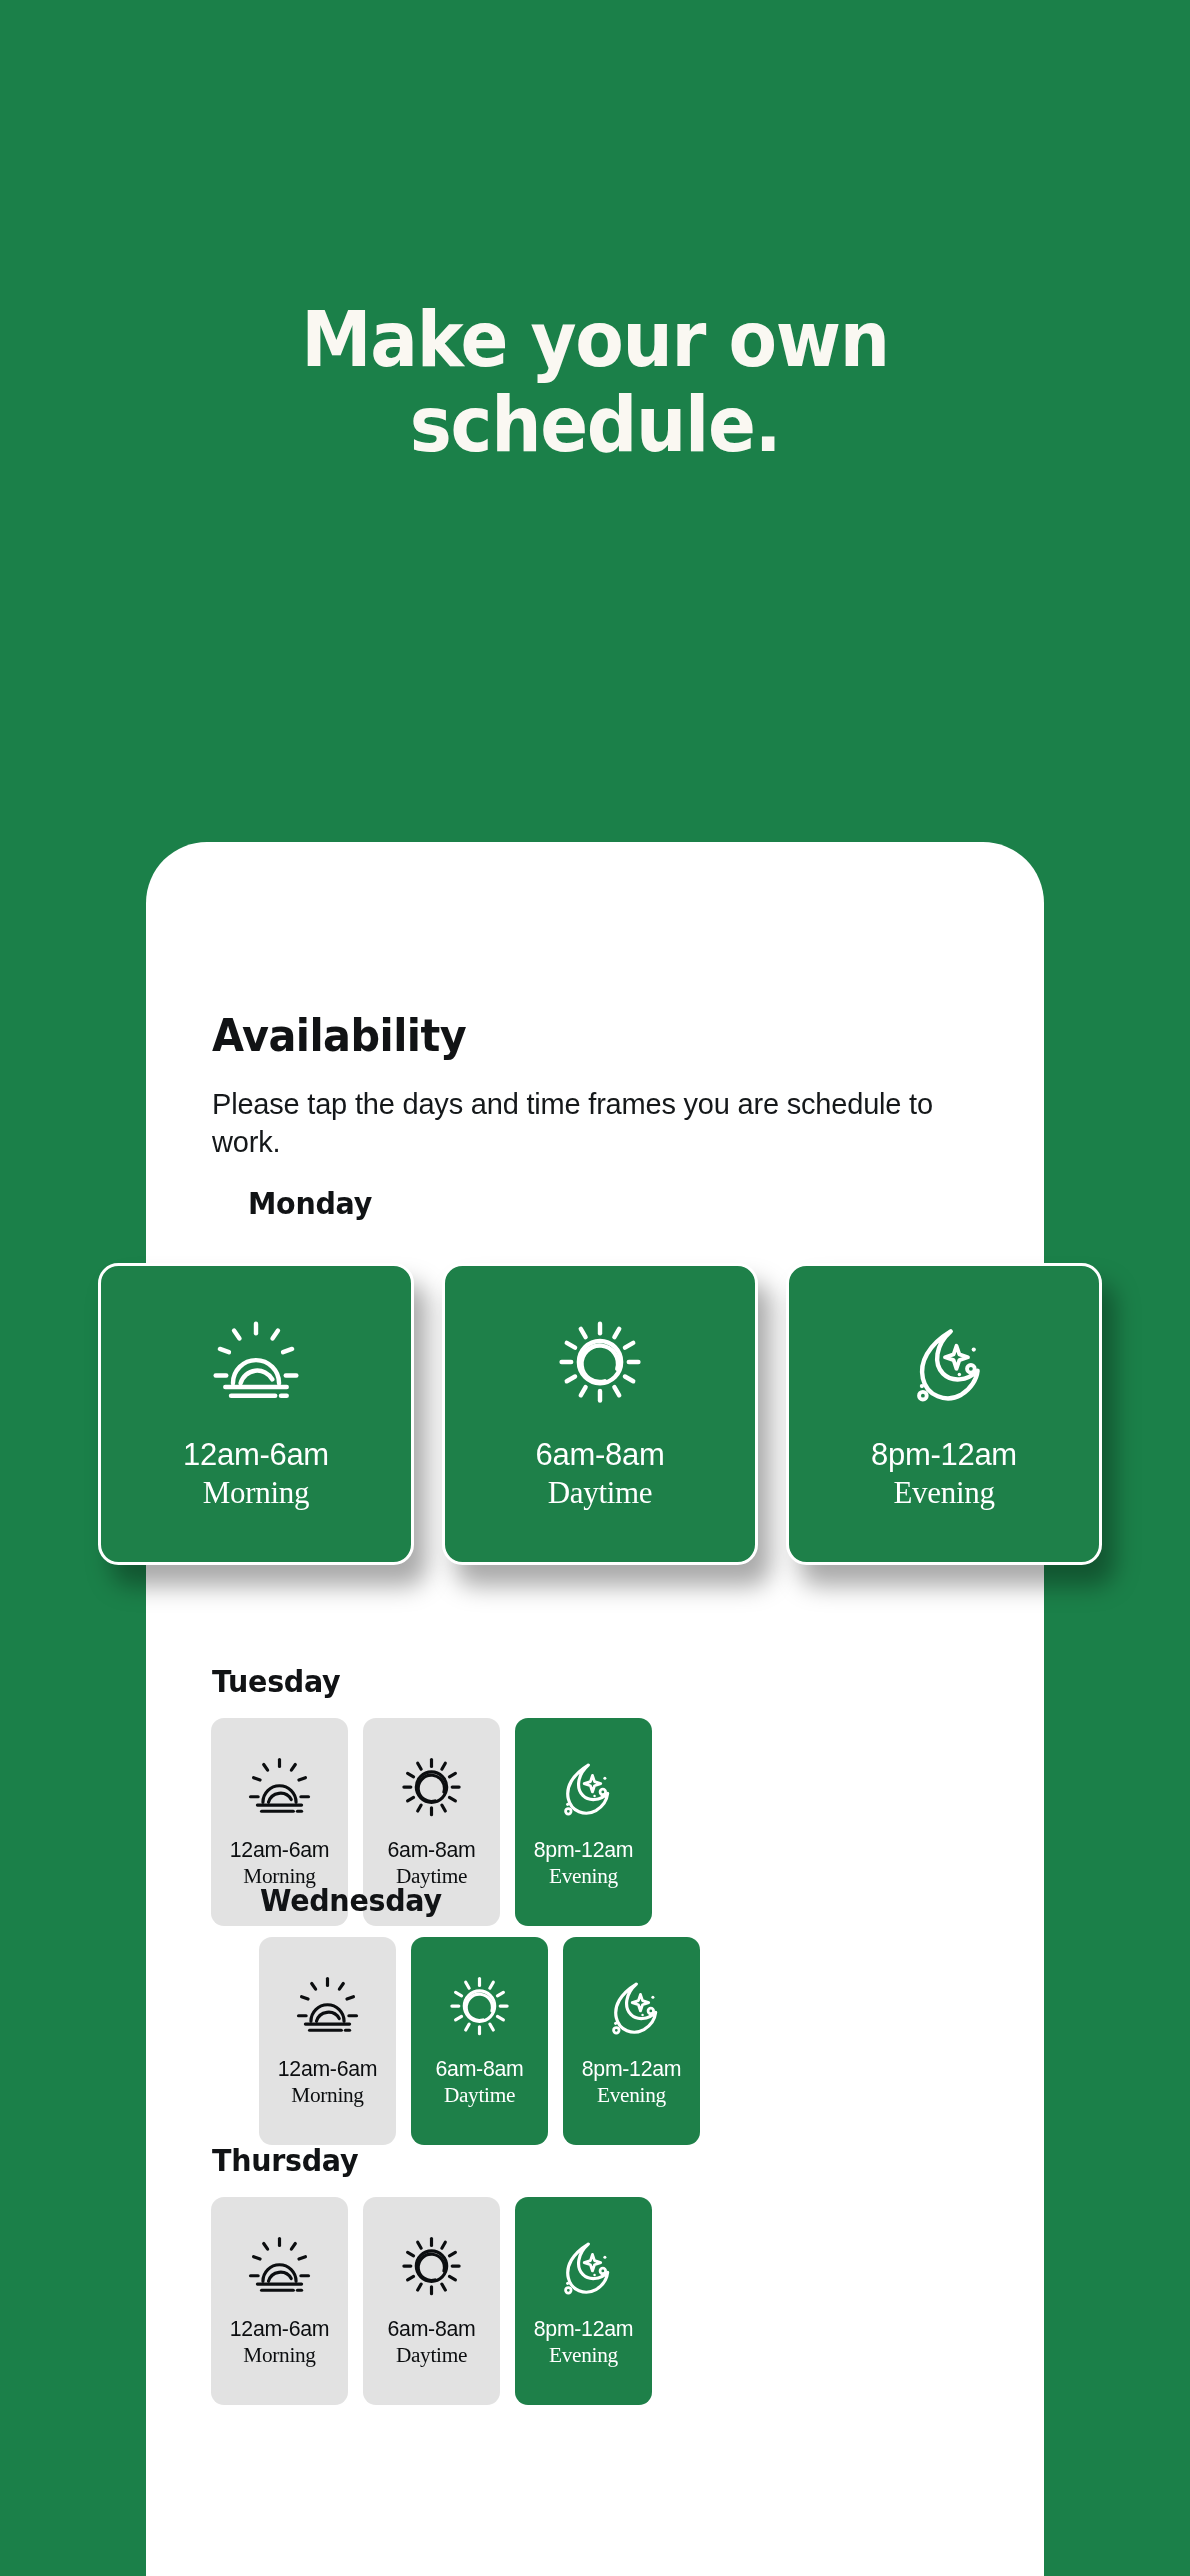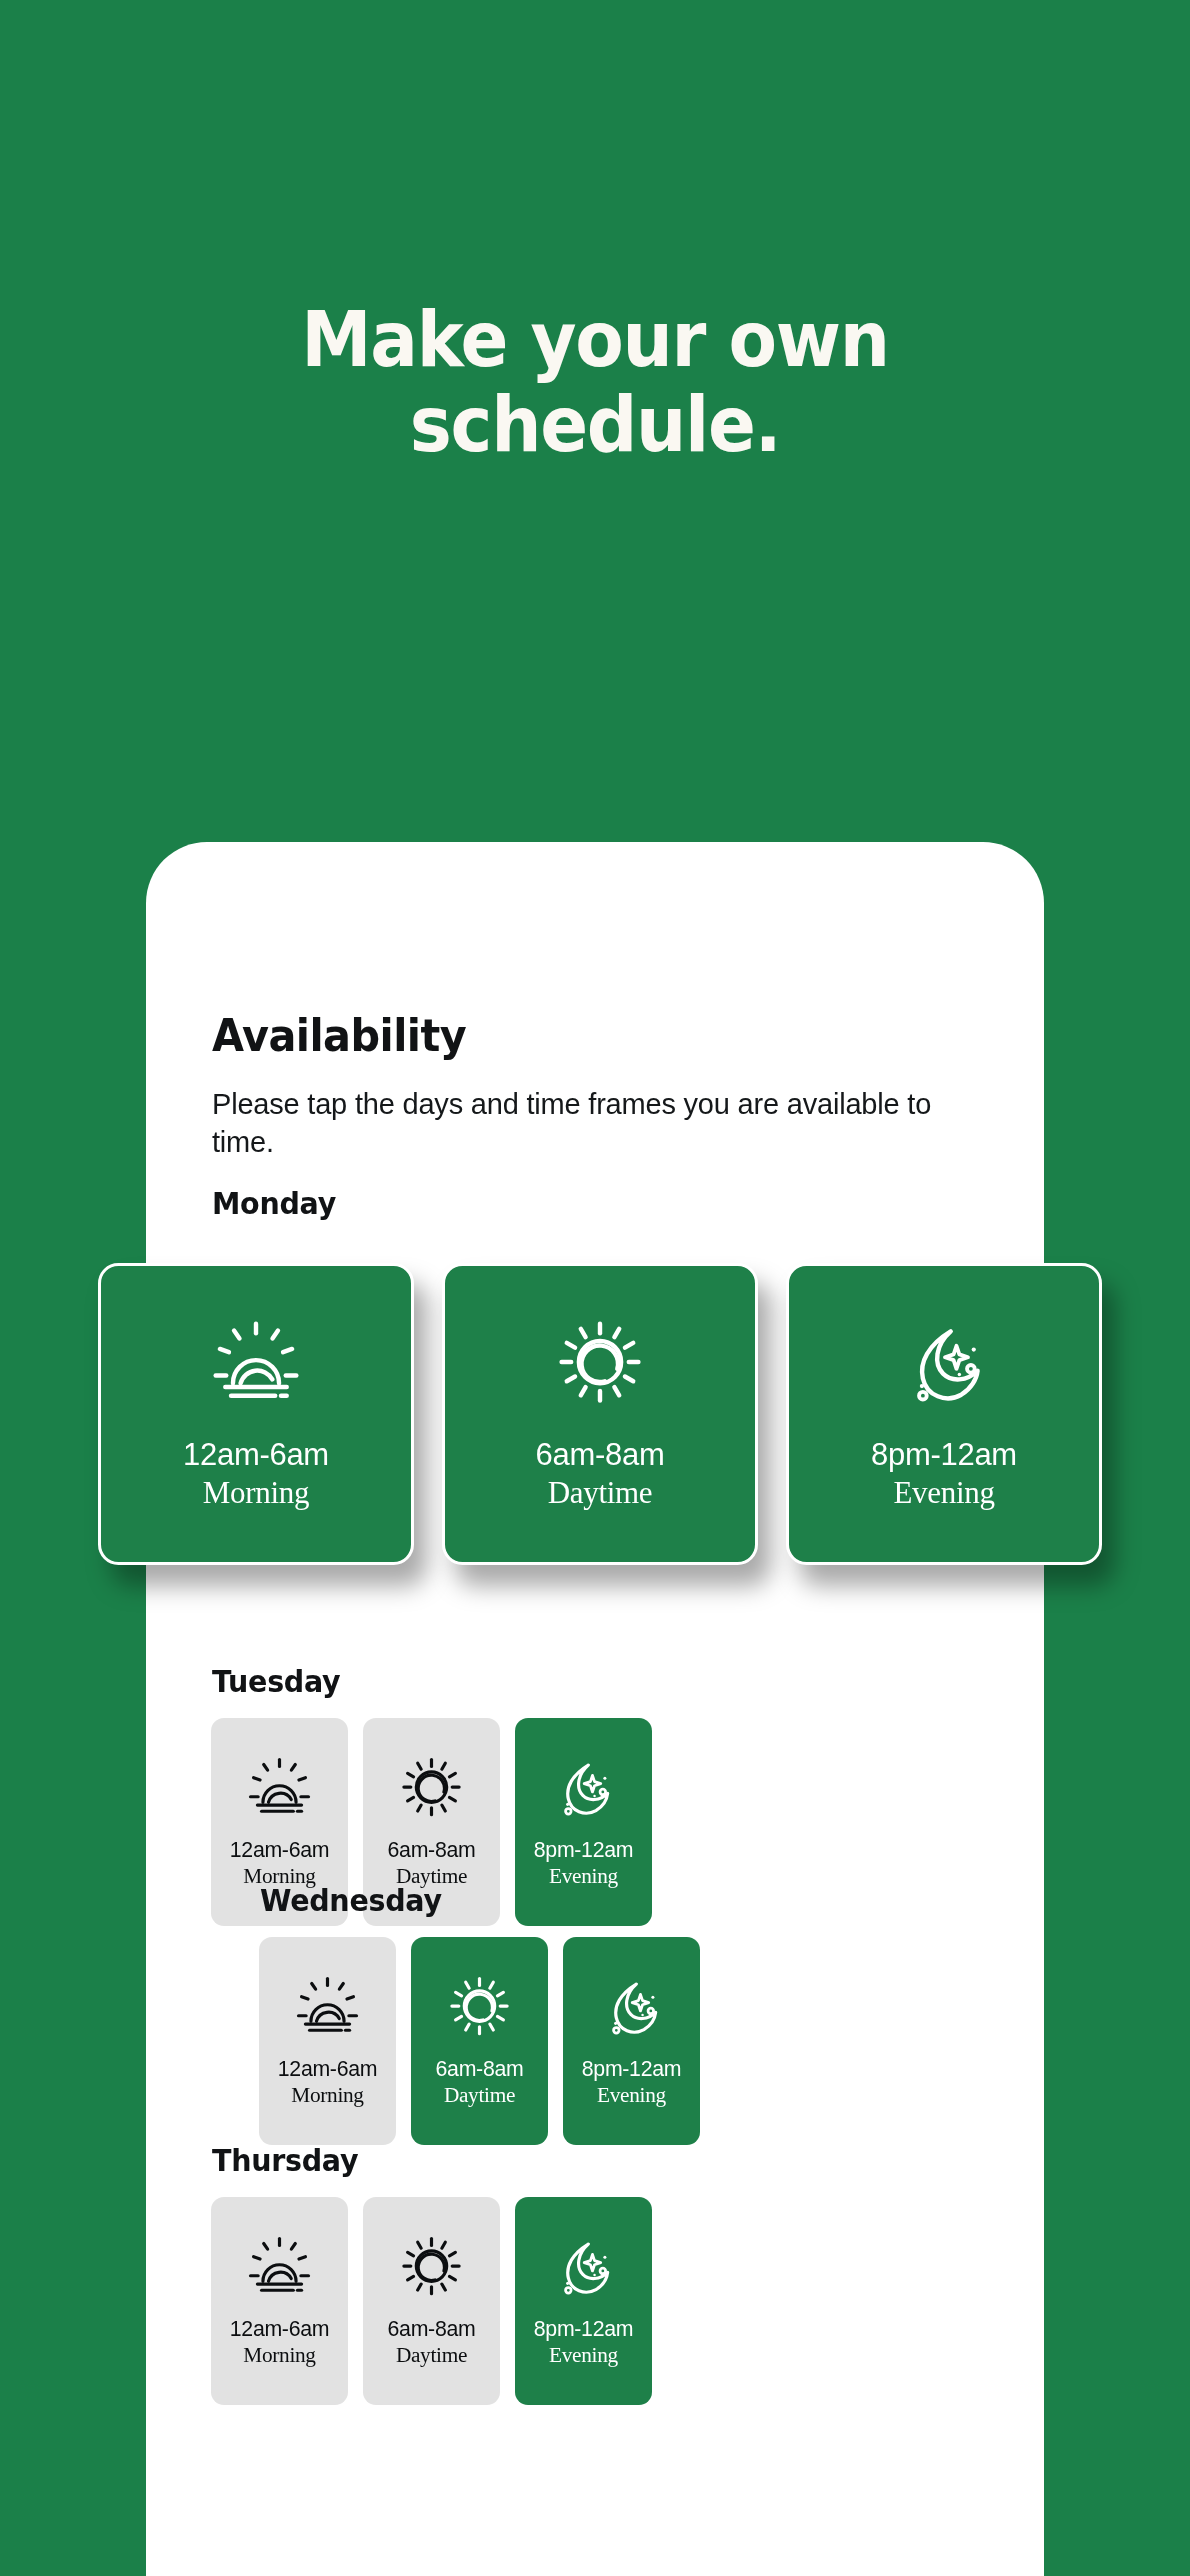--- a/index.html
+++ b/index.html
@@ -170,23 +170,23 @@
 <body>
 
 <div class="hero">
   <div class="hero-title">Make your own</div>
   <div class="hero-title">schedule.</div>
 </div>
 
 <div class="sheet">
   <div class="sheet-inner">
     <div class="section-title">Availability</div>
-    <div class="section-sub">Please tap the days and time frames you are available to time.</div>
+    <div class="section-sub">Please tap the days and time frames you are schedule to work.</div>
     <div id="days-container">
-        <div class="day-block" style="top: 343px;"><div class="day-label">Monday</div><div class="slot-row row-monday" style="top: 59px;">
+        <div class="day-block" style="top: 343px; padding-left: 36px;"><div class="day-label">Monday</div><div class="slot-row row-monday" style="top: 59px;">
             <div class="slot selected">
               <div class="icon-wrap">
                 <svg width="96" height="96" viewBox="0 0 100 100" stroke-linecap="round" stroke-linejoin="round" fill="none" stroke="currentColor" stroke-width="4.6">
       <path d="M26 70 a24 24 0 0 1 48 0" stroke="currentColor" stroke-width="4.6" fill="none" stroke-linecap="round"></path>
       <path d="M67 66 a18 18 0 0 0 -33 4" stroke="currentColor" stroke-width="4.6" fill="none" stroke-linecap="round"></path>
       <line x1="50.0" y1="18.0" x2="50.0" y2="8.0" stroke="currentColor" stroke-width="4.6" stroke-linecap="round"></line>
                   <line x1="67.2" y1="23.4" x2="72.9" y2="15.2" stroke="currentColor" stroke-width="4.6" stroke-linecap="round"></line>
                   <line x1="78.2" y1="37.7" x2="87.6" y2="34.3" stroke="currentColor" stroke-width="4.6" stroke-linecap="round"></line>
                   <line x1="32.8" y1="23.4" x2="27.1" y2="15.2" stroke="currentColor" stroke-width="4.6" stroke-linecap="round"></line>
                   <line x1="21.8" y1="37.7" x2="12.4" y2="34.3" stroke="currentColor" stroke-width="4.6" stroke-linecap="round"></line>

